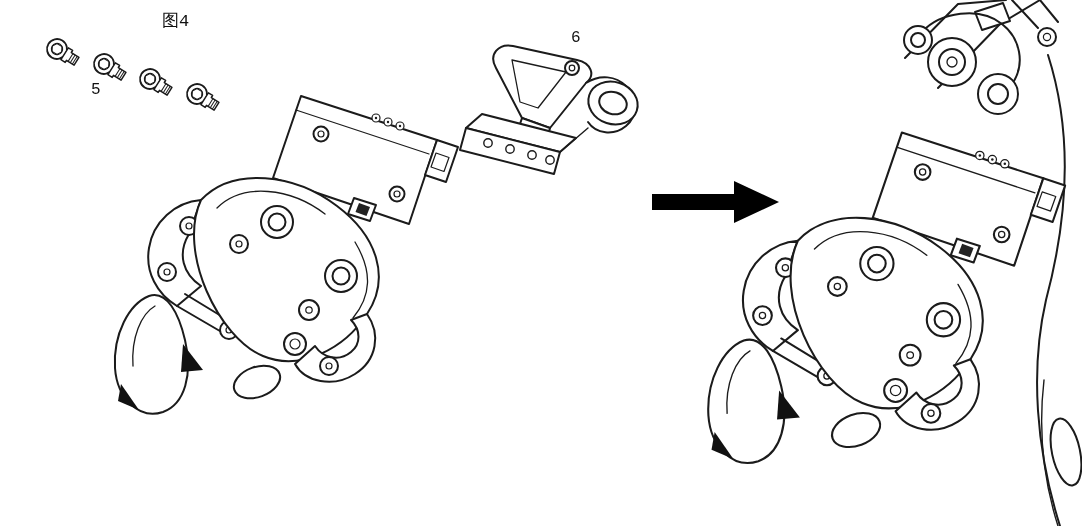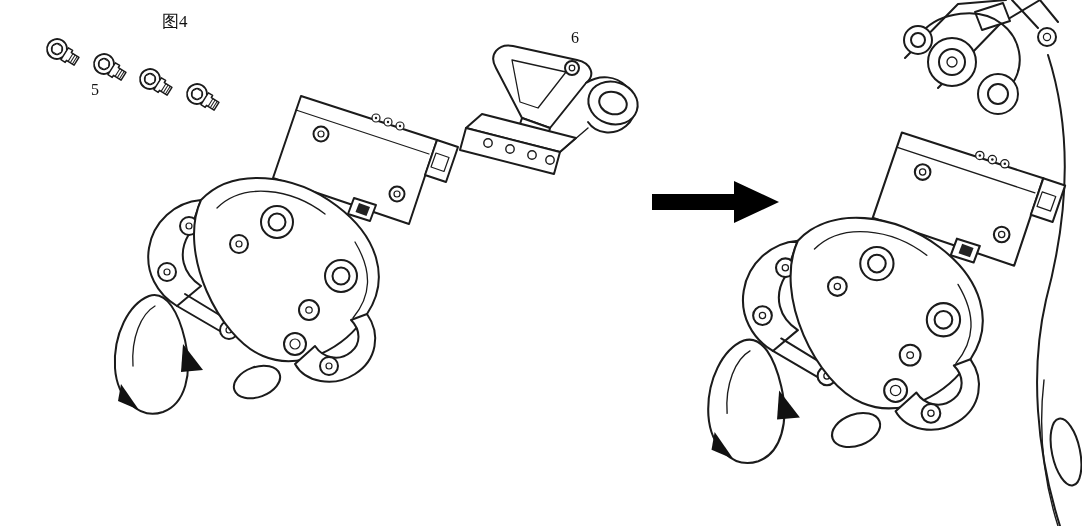--- a/index.html
+++ b/index.html
@@ -2,21 +2,21 @@
 <html><head>
 <meta charset="utf-8">
 <style>
   html, body { margin: 0; padding: 0; background: #ffffff; }
   .canvas {
     position: relative;
     width: 1082px;
     height: 526px;
     background: #ffffff;
     overflow: hidden;
-    font-family: Liberation Serif, serif;
+    font-family: Liberation Mono, monospace;
   }
   .diagram-svg { position: absolute; left: 0; top: 0; }
   .label {
     position: absolute;
     color: #111111;
     font-size: 16px;
     line-height: 1;
     user-select: none;
     white-space: nowrap;
   }

